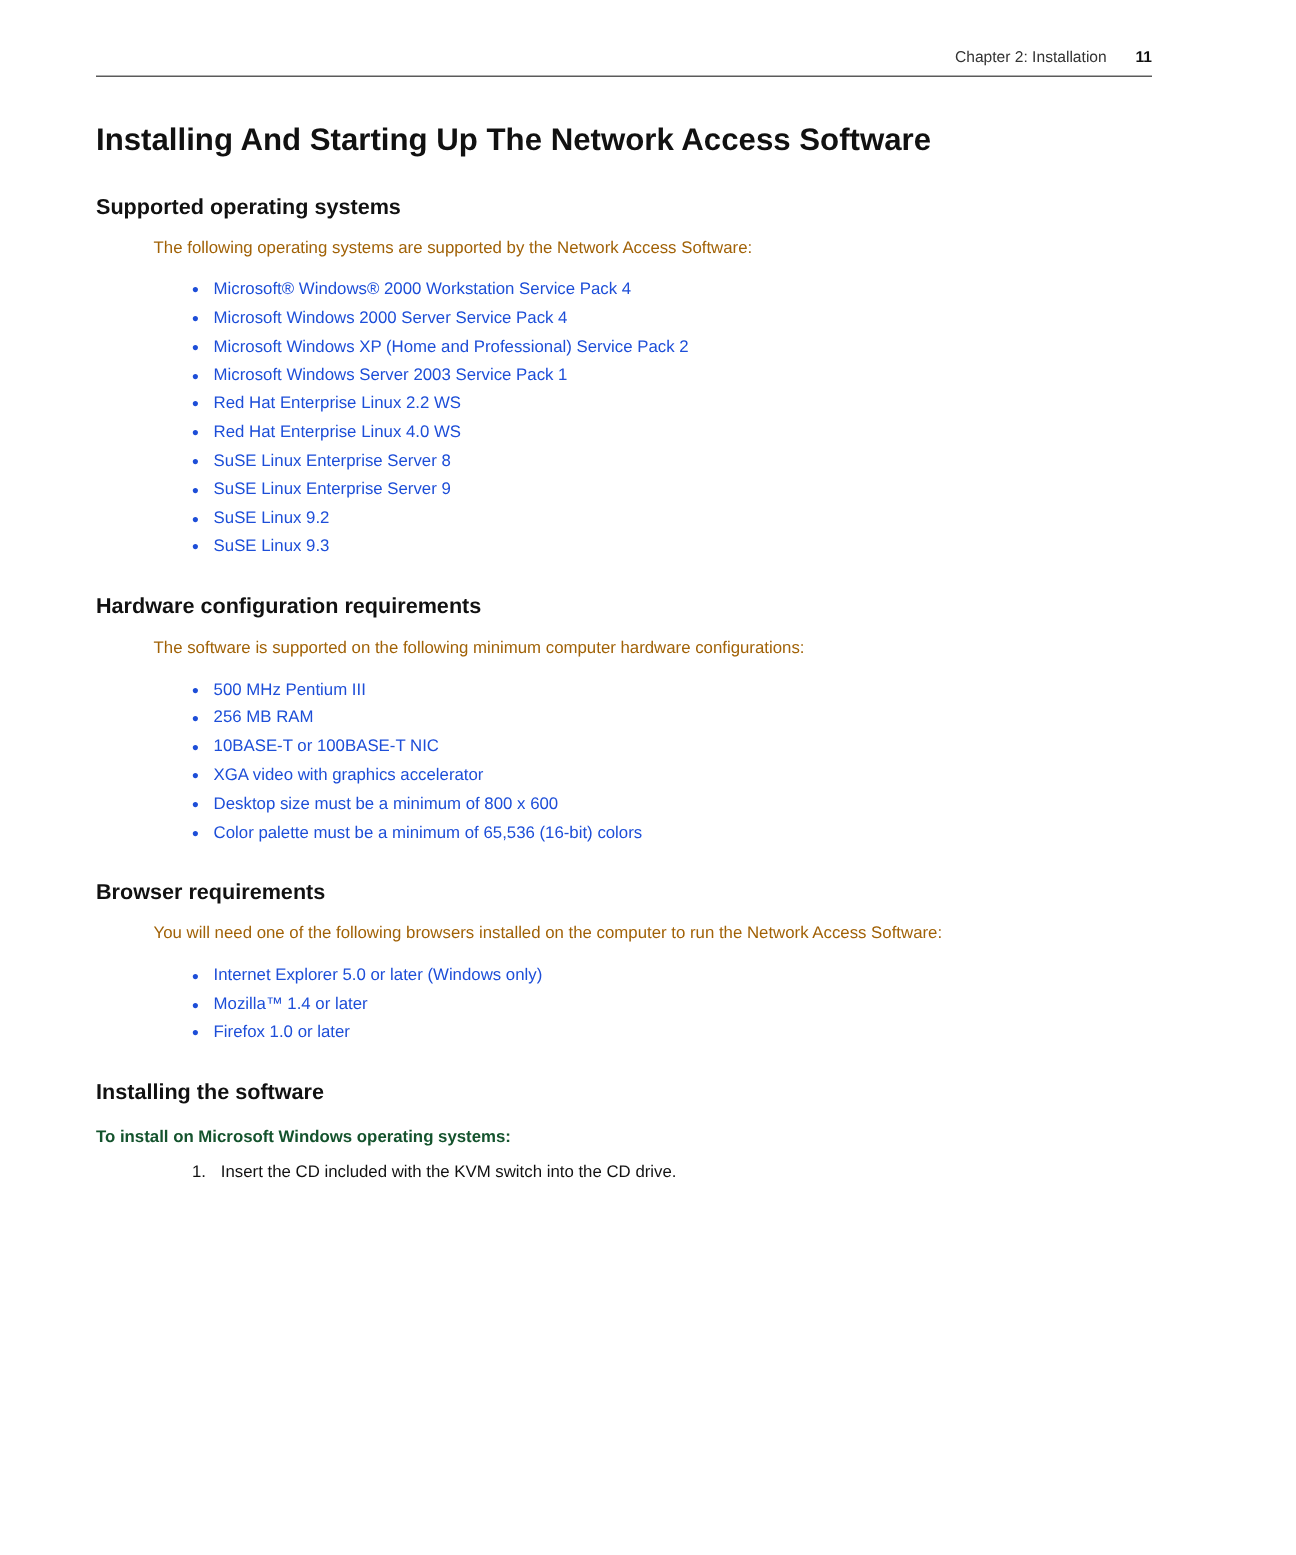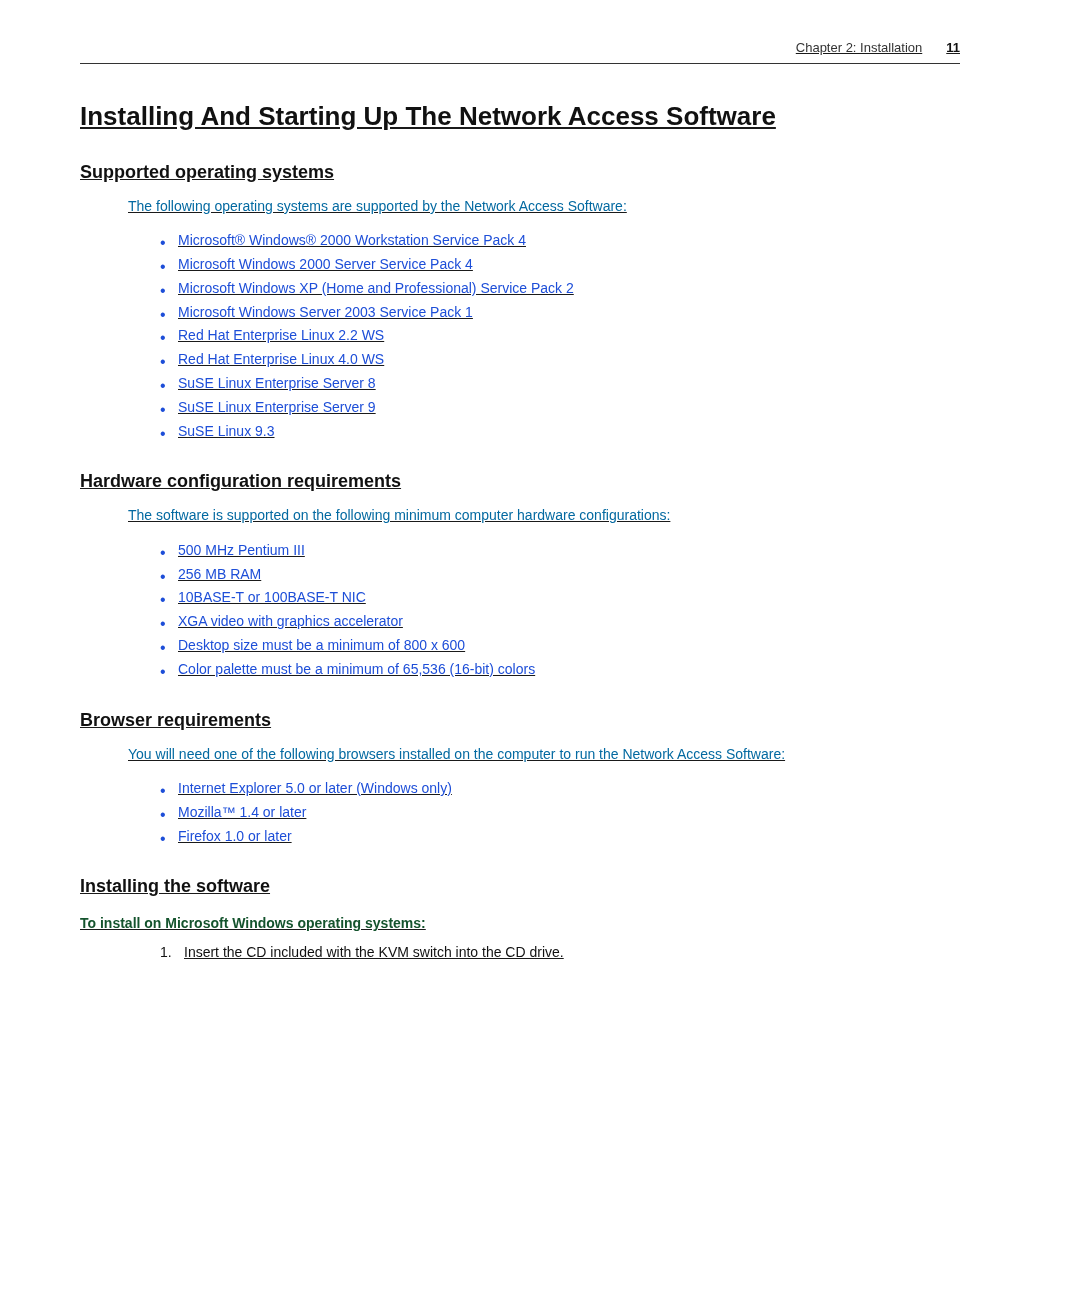--- a/index.html
+++ b/index.html
@@ -15,21 +15,20 @@
       color: #1a1a1a;
       width: 1080px;
       min-height: 1296px;
     }
 
     .page {
       width: 1040px;
       min-height: 1296px;
       padding: 40px 80px 60px 80px;
       position: relative;
-      text-decoration: underline;
     }
 
     .header-bar {
       display: flex;
       justify-content: flex-end;
       align-items: center;
       padding-bottom: 8px;
       border-bottom: 1.5px solid #333;
       margin-bottom: 36px;
     }
@@ -66,21 +65,21 @@
     .sub-section-title {
       font-size: 14px;
       font-weight: bold;
       color: #14532d;
       margin-bottom: 10px;
       margin-top: 18px;
     }
 
     .section-intro {
       font-size: 14px;
-      color: #0369a1;
+      color: #a16207;
       margin-bottom: 12px;
       margin-left: 48px;
       line-height: 1.6;
     }
 
     .bullet-list {
       list-style: none;
       margin-left: 80px;
       margin-bottom: 10px;
     }
@@ -141,20 +140,21 @@
     <p class="section-intro">The following operating systems are supported by the Network Access Software:</p>
     <ul class="bullet-list">
       <li>Microsoft® Windows® 2000 Workstation Service Pack 4</li>
       <li>Microsoft Windows 2000 Server Service Pack 4</li>
       <li>Microsoft Windows XP (Home and Professional) Service Pack 2</li>
       <li>Microsoft Windows Server 2003 Service Pack 1</li>
       <li>Red Hat Enterprise Linux 2.2 WS</li>
       <li>Red Hat Enterprise Linux 4.0 WS</li>
       <li>SuSE Linux Enterprise Server 8</li>
       <li>SuSE Linux Enterprise Server 9</li>
+      <li>SuSE Linux 9.2</li>
       <li>SuSE Linux 9.3</li>
     </ul>
   </div>
 
   <div>
     <h2 class="section-title">Hardware configuration requirements</h2>
     <p class="section-intro">The software is supported on the following minimum computer hardware configurations:</p>
     <ul class="bullet-list">
       <li>500 MHz Pentium III</li>
       <li>256 MB RAM</li>

